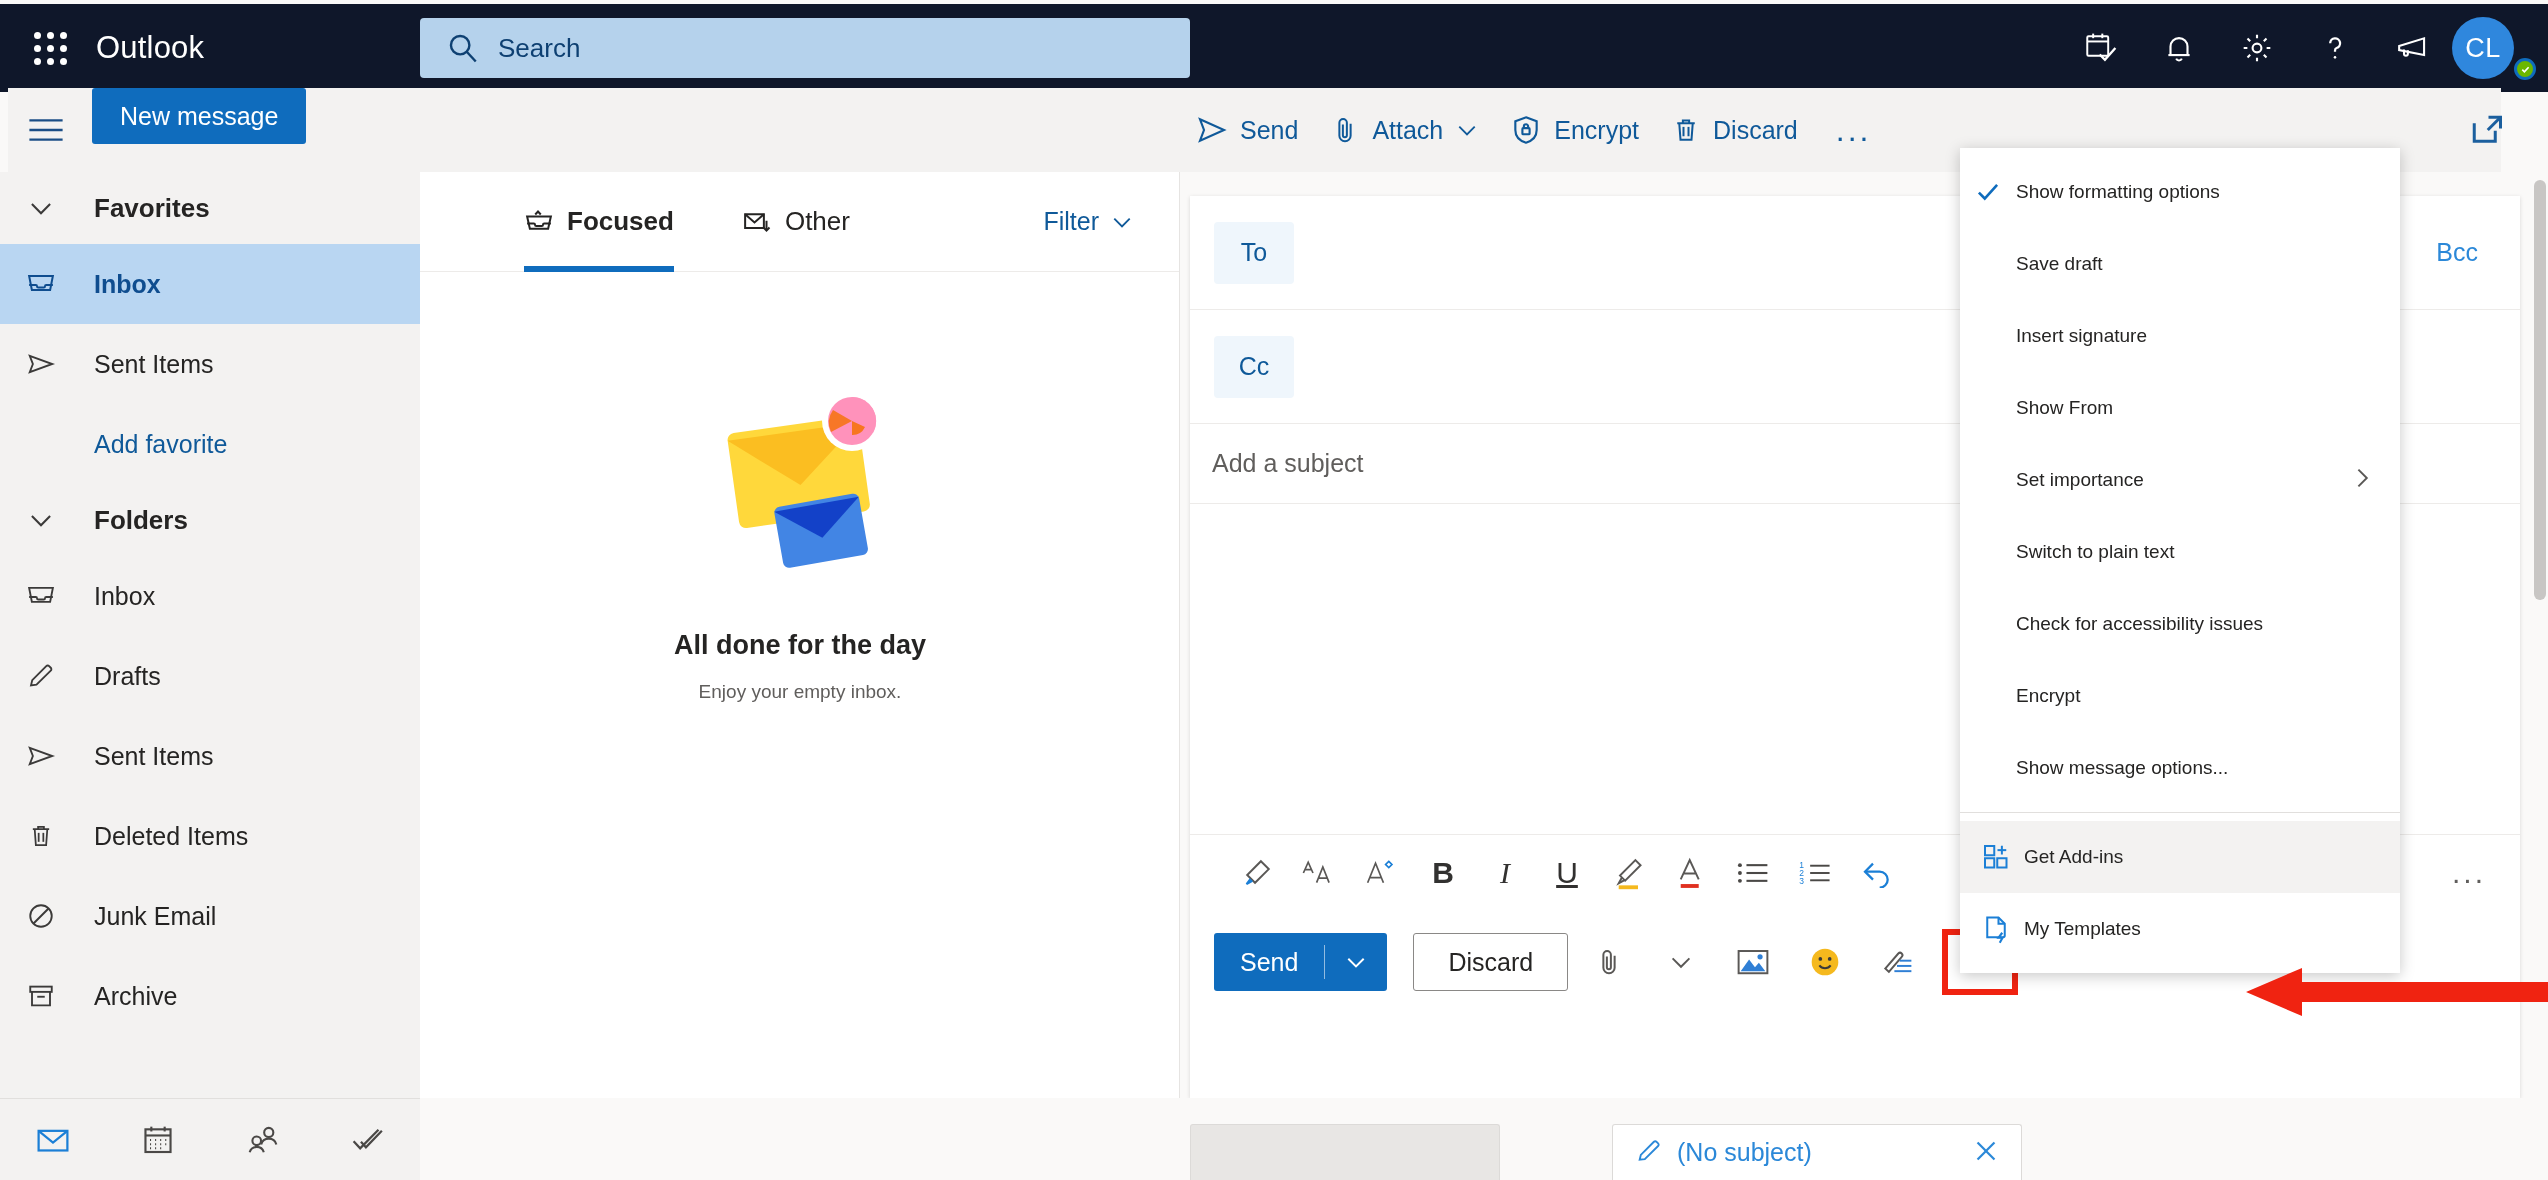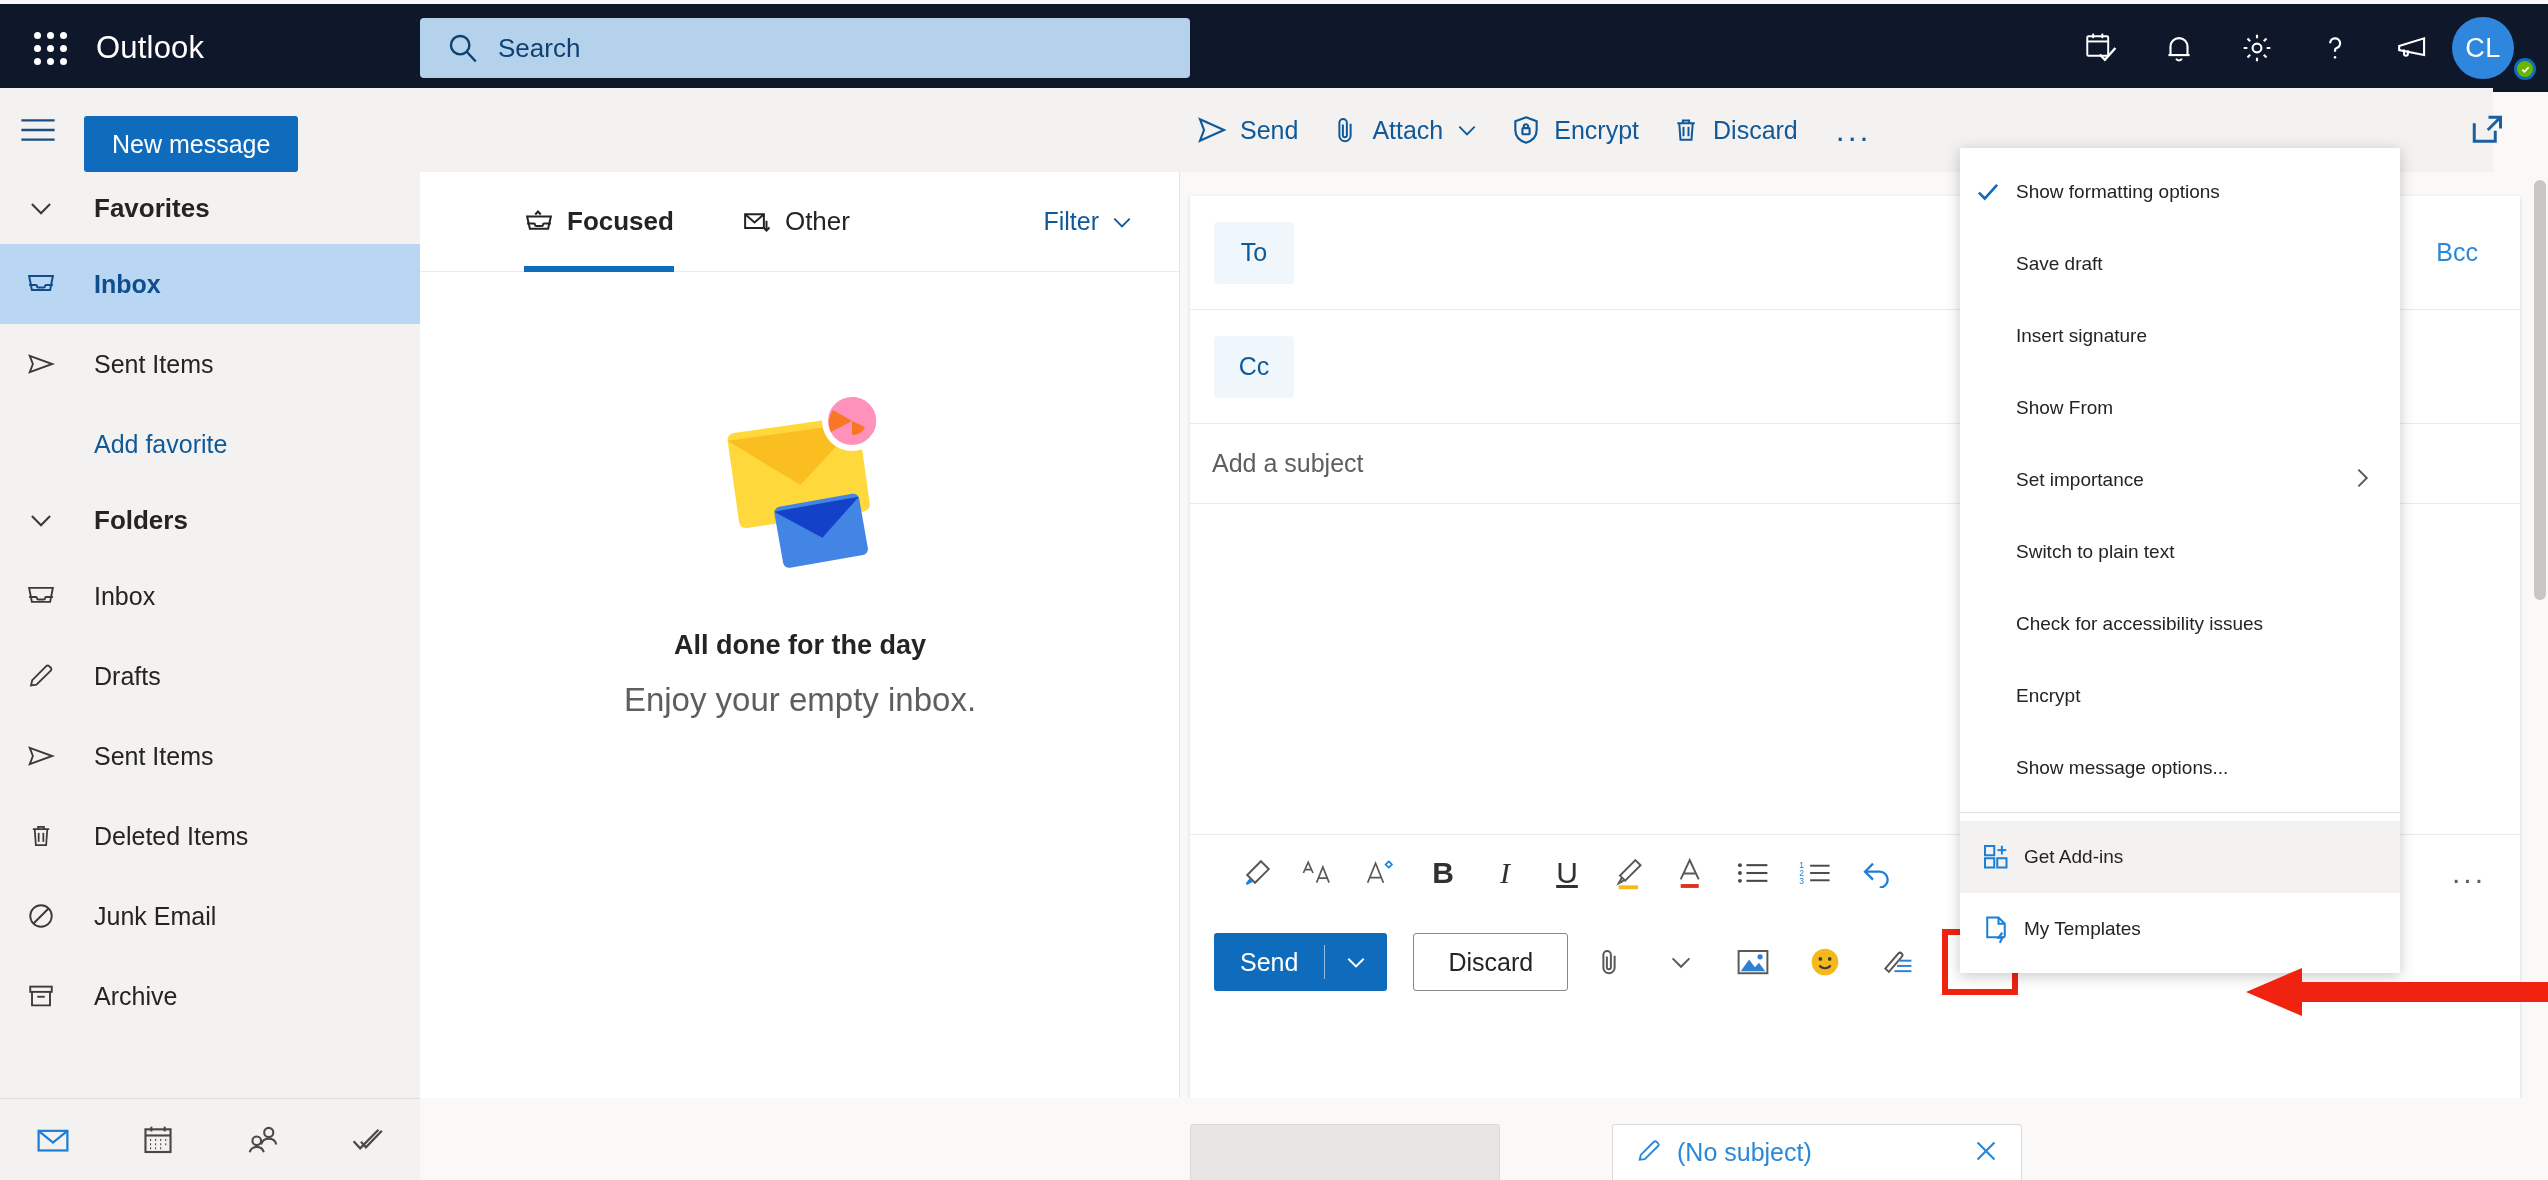--- a/index.html
+++ b/index.html
@@ -34,22 +34,22 @@
     display: flex; align-items: center; justify-content: center; font-size: 27px; letter-spacing: .5px;
   }
   .presence {
     position: absolute; right: 12px; bottom: 12px; width: 22px; height: 22px; border-radius: 50%;
     background: #6bb700; border: 3px solid #0f6cbd; display: flex; align-items: center; justify-content: center;
   }
   .presence svg { width: 11px; height: 11px; }
 
   
   .cmdrow {
-    position: absolute; left: 0; top: 88px; width: 2493px; height: 84px;
-    background: #f3f2f1; display: flex; align-items: flex-end;
+    position: absolute; left: 8px; top: 88px; width: 2493px; height: 84px;
+    background: #f3f2f1; display: flex; align-items: flex-start;
   }
   .hamburger { width: 76px; height: 84px; display: flex; align-items: center; justify-content: center; cursor: pointer; }
   .newmsg {
     margin-left: 8px; height: 56px; padding: 0 28px; background: #0f6cbd; color: #fff;
     border: none; border-radius: 3px; font-size: 25px; font-family: inherit; cursor: pointer;
   }
   .composebar { position: absolute; left: 1180px; top: 88px; height: 84px; display: flex; align-items: center; }
   .cbtn { display: flex; align-items: center; height: 84px; padding: 0 16px; color: #0f5999; font-size: 25px; cursor: pointer; }
   .cbtn svg { margin-right: 12px; }
   .cbtn .chev { margin-left: 13px; margin-right: 0; }
@@ -85,21 +85,21 @@
   }
   .pv-focused { margin-left: 104px; }
   .pv-other { margin-left: 68px; }
   .filter { position: absolute; right: 46px; display: flex; align-items: center; color: #0f5999; font-size: 25px; cursor: pointer; }
   .filter .chev { margin-left: 12px; }
   .emptystate {
     position: absolute; left: 0; top: 100px; width: 760px; height: 826px;
     display: flex; flex-direction: column; align-items: center; padding-top: 110px;
   }
   .empty-title { font-size: 27px; font-weight: 700; color: #252423; margin-top: 48px; }
-  .empty-sub { font-size: 33px; color: #605e5c; margin-top: 20px; }
+  .empty-sub { font-size: 19px; color: #605e5c; margin-top: 20px; }
 
   
   .compose {
     position: absolute; left: 1190px; top: 196px; width: 1330px; height: 902px;
     background: #fff; box-shadow: 0 1px 4px rgba(0,0,0,.14);
   }
   .field { height: 114px; display: flex; align-items: center; border-bottom: 1px solid #edebe9; position: relative; }
   .fieldchip {
     margin-left: 24px; width: 80px; height: 62px; background: #eff6fc; border-radius: 4px;
     display: flex; align-items: center; justify-content: center; color: #0f5999; font-size: 25px; cursor: pointer;

